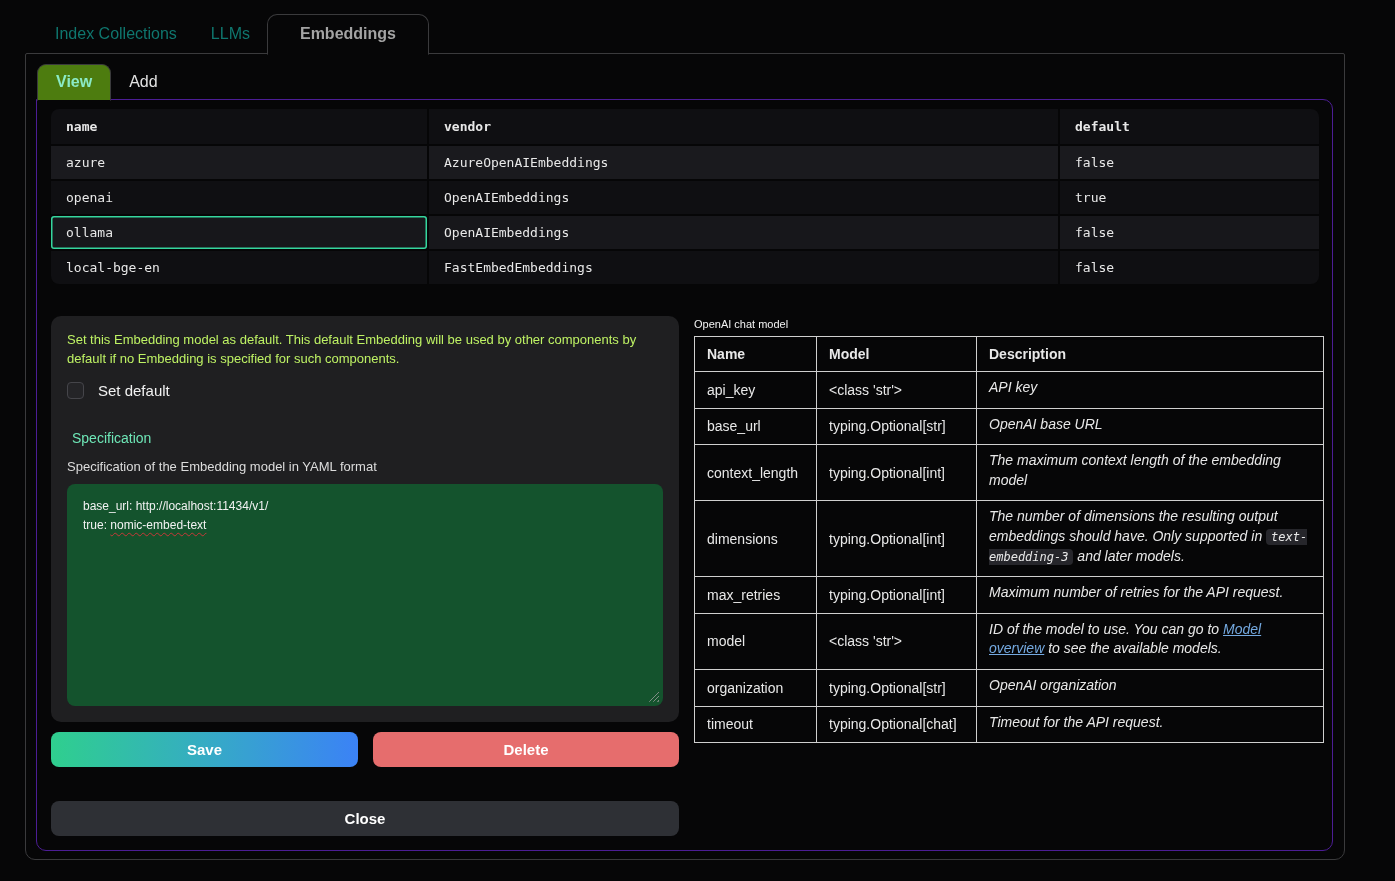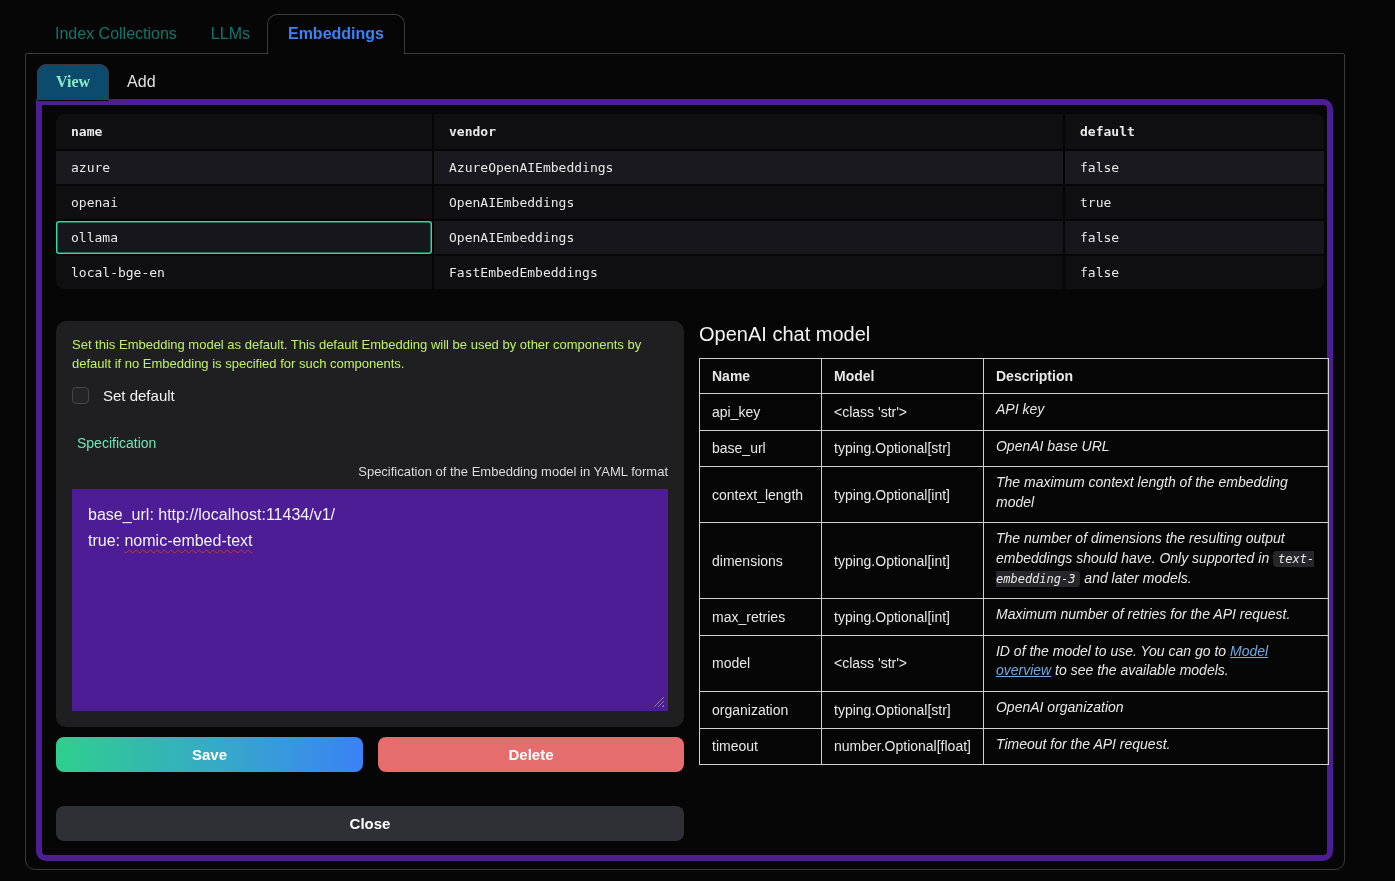--- a/index.html
+++ b/index.html
@@ -4,33 +4,33 @@
 <style>
   * { margin:0; padding:0; box-sizing:border-box; }
   html,body { width:1395px; height:881px; background:#060607; overflow:hidden;
     font-family:"Liberation Sans", sans-serif; color:#e8e8e8; }
 
   .page { padding-top:14px; padding-left:25px; width:1345px; }
 
   
   .top-tabs { display:flex; align-items:flex-end; padding-left:13px; position:relative; z-index:2; }
   .top-tab { padding:10px 17px 11px; font-size:16px; color:#0f766e; cursor:pointer; }
-  .top-tab.active { color:#3b82f6; font-weight:bold; border:1px solid #3a3a3c; border-bottom:1px solid #060607;
-    border-radius:10px 10px 0 0; margin-bottom:-1px; background:#060607; padding:10px 20px 11px; }
+  .top-tab.active { color:#a3a3a3; font-weight:bold; border:1px solid #3a3a3c; border-bottom:1px solid #060607;
+    border-radius:10px 10px 0 0; margin-bottom:-1px; background:#060607; padding:10px 32px 11px; }
 
   
   .outer { border:1px solid #3a3a3c; border-radius:2px 2px 10px 10px; padding:10px 11px 8px 10px; margin-top:-1px; }
 
   
   .sub-tabs { display:flex; align-items:flex-end; padding-left:1px; position:relative; z-index:2; }
   .sub-tab { padding:8px 18px 9px; font-size:16px; color:#e2e2e2; cursor:pointer; }
   .sub-tab.active { color:#8beac6; font-weight:bold; border:1px solid #3a3a3c; border-bottom:1px solid #060607;
-    border-radius:9px 9px 0 0; margin-bottom:-1px; background:#0c4a6e;font-family:Liberation Serif, serif; }
-
-  .inner { border:6px solid #4c1d95; border-radius:0 10px 10px 10px; margin-top:-1px;
+    border-radius:9px 9px 0 0; margin-bottom:-1px; background:#4d7c0f; }
+
+  .inner { border:1px solid #4c1d95; border-radius:0 10px 10px 10px; margin-top:-1px;
     padding:9px 12px 14px 12px; }
 
   
   .emb-table { width:1268px; margin-left:2px; border-radius:8px; overflow:hidden;
     display:grid; grid-template-columns:376px 629px 259px; gap:2px;
     font-family:"DejaVu Sans Mono", monospace; font-size:13px; }
   .emb-cell { height:33px; display:flex; align-items:center; padding-left:15px; background:#0f0f12; color:#e8e8e8; cursor:pointer; }
   .emb-cell.hdr { height:35px; font-weight:bold; cursor:default; }
   .emb-cell.r0 { background:#1a1a1e; }
   .emb-cell.r2 { background:#17171b; }
@@ -40,37 +40,37 @@
   .content-row { display:flex; margin-top:32px; margin-left:2px; }
   .left-col { width:628px; }
   .right-col { width:630px; margin-left:15px; }
 
   .detail-panel { background:#1f1f21; border-radius:10px; padding:15px 16px 16px; }
   .hint-text { font-size:13px; color:#bef264; line-height:1.45; }
   .checkbox-row { display:flex; align-items:center; margin-top:13px; cursor:pointer; }
   .checkbox { width:17px; height:17px; border:1px solid #45454a; border-radius:4px; background:#242427; }
   .checkbox-label { font-size:15px; color:#f2f2f2; margin-left:14px; }
   .spec-title { margin-top:31px; margin-left:5px; font-size:14px; font-weight:normal; color:#6ee7b7; }
-  .spec-hint { margin-top:13px; font-size:13px; color:#dcdcdc;text-align:right; }
-  .yaml-box { position:relative; margin-top:10px; height:222px; background:#4c1d95; border-radius:0;
-    padding:13px 16px; font-size:16px; color:#f2f2f2; line-height:1.62; cursor:text; }
+  .spec-hint { margin-top:13px; font-size:13px; color:#dcdcdc; }
+  .yaml-box { position:relative; margin-top:10px; height:222px; background:#14532d; border-radius:8px;
+    padding:13px 16px; font-size:12px; color:#f2f2f2; line-height:1.62; cursor:text; }
   .misspelled { text-decoration:underline wavy #c83737; text-decoration-thickness:1px; text-underline-offset:3px; }
   .resize-corner { position:absolute; right:4px; bottom:4px; width:11px; height:11px;
     background:repeating-linear-gradient(135deg, transparent 0 2px, #9a9a9a 2px 3px);
     clip-path:polygon(100% 0, 100% 100%, 0 100%); opacity:.8; }
 
   .btn-row { display:flex; margin-top:10px; gap:15px; }
   .btn { height:35px; border:none; border-radius:8px; font-family:inherit; font-size:15px; font-weight:bold;
     color:#fff; cursor:pointer; display:flex; align-items:center; justify-content:center; }
   .btn-save { width:307px; background:linear-gradient(90deg,#2fcf8e 0%,#36a8c9 55%,#3b82f6 100%); }
   .btn-delete { width:306px; background:#e66d6d; }
   .btn-close { width:628px; margin-top:34px; background:#2e3035; }
 
   
-  .schema-title { font-size:20px; color:#f2f2f2; margin-top:2px; margin-bottom:12px; }
+  .schema-title { font-size:11px; color:#f2f2f2; margin-top:2px; margin-bottom:6px; }
   .schema-table { border-collapse:collapse; width:630px; font-size:14px; }
   .schema-table th, .schema-table td { border:1px solid #cfcfcf; padding:8px 12px; text-align:left; vertical-align:middle; }
   .schema-table th { font-weight:bold; padding-top:9px; padding-bottom:9px; }
   .schema-table .col-name { width:122px; }
   .schema-table .col-type { width:160px; }
   .schema-table td.desc { line-height:1.4; padding-top:6px; padding-bottom:10px;font-style:italic; }
   .code-chip { font-family:"DejaVu Sans Mono", monospace; font-size:12px; background:#26262b;
     border-radius:4px; padding:1px 5px; color:#e8e8e8; }
   .doc-link { color:#74a9e0; text-decoration:underline; cursor:pointer; }
 </style>
@@ -181,21 +181,21 @@
                 <td>&lt;class 'str'&gt;</td>
                 <td class="desc"><span>ID of the model to use. You can go to </span><span class="doc-link">Model overview</span><span> to see the available models.</span></td>
               </tr>
               <tr>
                 <td>organization</td>
                 <td>typing.Optional[str]</td>
                 <td class="desc">OpenAI organization</td>
               </tr>
               <tr>
                 <td>timeout</td>
-                <td>number.Optional[float]</td>
+                <td>typing.Optional[chat]</td>
                 <td class="desc">Timeout for the API request.</td>
               </tr>
             </tbody>
           </table>
         </div>
       </div>
 
     </div>
   </div>
 </div>

